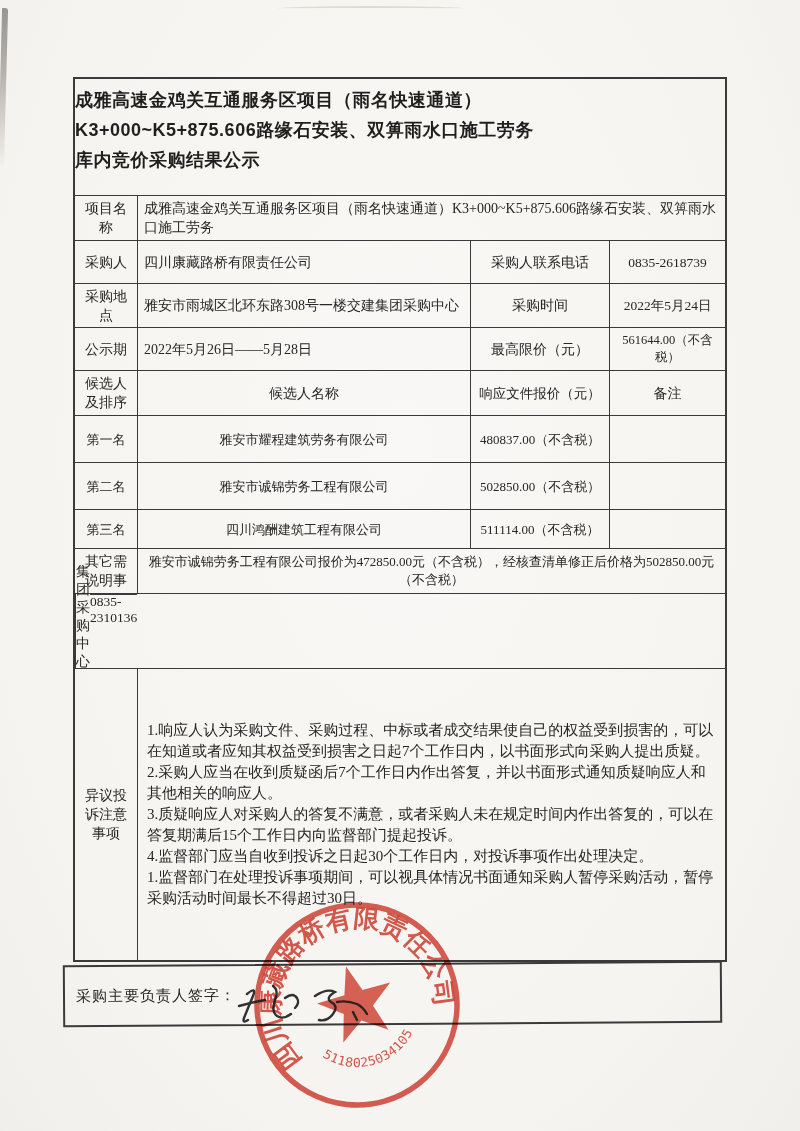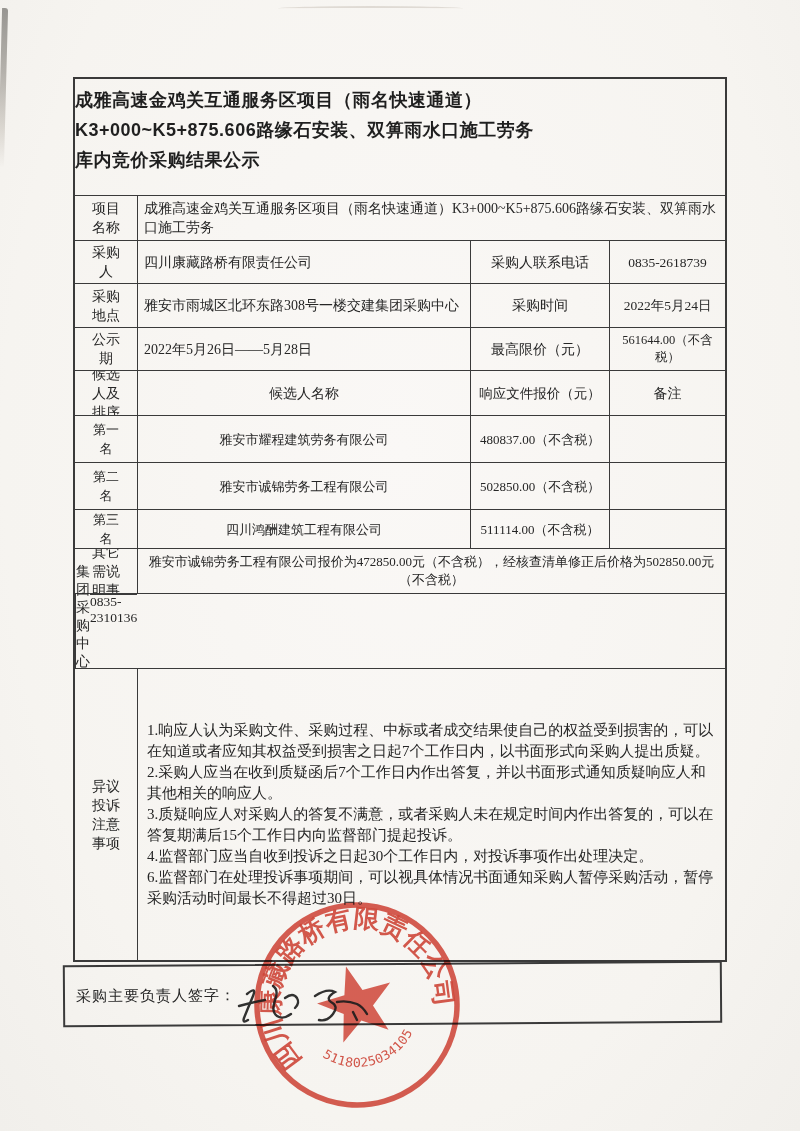--- a/index.html
+++ b/index.html
@@ -21,21 +21,21 @@
     border:2px solid #3a3a3a;background:transparent;box-sizing:content-box;}
   .row{display:grid;border-top:1.5px solid #3a3a3a;box-sizing:border-box;}
   .row.first{border-top:none;}
   .g4{grid-template-columns:62px 333px 139px 1fr;}
   .g2{grid-template-columns:62px 1fr;}
   .cell{border-left:1.5px solid #3a3a3a;display:flex;align-items:center;
     justify-content:center;text-align:center;padding:2px 6px;box-sizing:border-box;
     font-size:14px;line-height:19px;overflow:hidden;}
   .cell:first-child{border-left:none;}
   .cell.left{justify-content:flex-start;text-align:left;}
-  .cell.lab{padding:2px 16px;}
+  .cell.lab{padding:2px 7px;}
   .span3{grid-column:2/5;}
   .fs135{font-size:13.5px;}
   .fs13{font-size:13px;}
   .fs125{font-size:12.5px;line-height:17px;}
 
   .title-row{height:116px;display:block;text-align:left;padding-top:6px;
     font-family:"Liberation Sans","DejaVu Sans",sans-serif;
     font-weight:bold;font-size:18px;line-height:30px;letter-spacing:.5px;color:#1f1f1f;}
 
   .h45{height:45px}.h43{height:43px}.h44{height:44px}
@@ -140,21 +140,21 @@
       </div>
     </div>
 
     <div class="row g2 h292">
       <div class="cell lab">异议投诉注意事项</div>
       <div class="dispute-cell">
         <div>1.响应人认为采购文件、采购过程、中标或者成交结果使自己的权益受到损害的，可以在知道或者应知其权益受到损害之日起7个工作日内，以书面形式向采购人提出质疑。</div>
         <div>2.采购人应当在收到质疑函后7个工作日内作出答复，并以书面形式通知质疑响应人和其他相关的响应人。</div>
         <div>3.质疑响应人对采购人的答复不满意，或者采购人未在规定时间内作出答复的，可以在答复期满后15个工作日内向监督部门提起投诉。</div>
         <div>4.监督部门应当自收到投诉之日起30个工作日内，对投诉事项作出处理决定。</div>
-        <div>6.监督部门在处理投诉事项期间，可以视具体情况书面通知采购人暂停采购活动，暂停采购活动时间最长不得超过30日。</div>
+        <div>1.监督部门在处理投诉事项期间，可以视具体情况书面通知采购人暂停采购活动，暂停采购活动时间最长不得超过30日。</div>
       </div>
     </div>
   </div>
 
   <div class="sig-box">
     <span>采购主要负责人签字：</span>
   </div>
 
   <svg class="stamp" viewBox="0 0 220 220">
     <g transform="rotate(-16 110 110)" fill="none">

